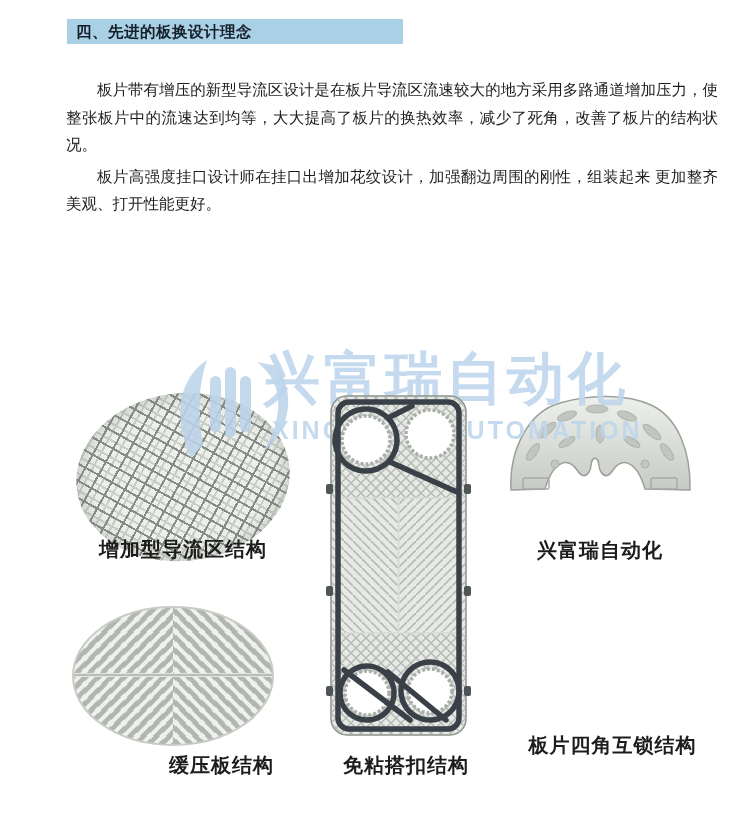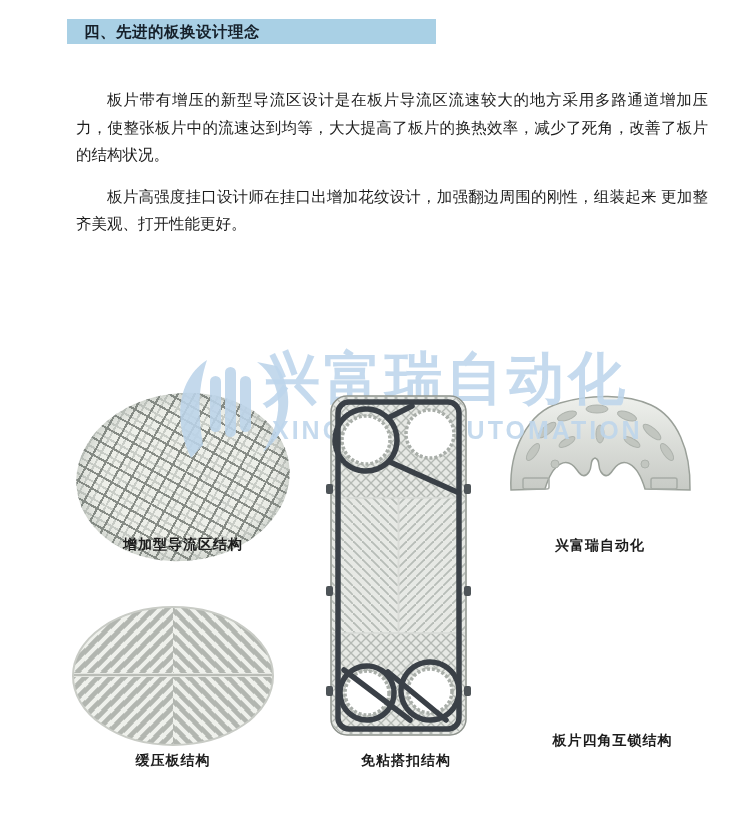--- a/index.html
+++ b/index.html
@@ -10,30 +10,30 @@
     --plate_line:#b7bcb7;
     --plate_fill:#e7e9e5;
   }
   html,body{margin:0;padding:0;}
   body{
     width:750px;height:813px;position:relative;background:#ffffff;
     font-family:"Liberation Sans","DejaVu Sans",sans-serif;color:var(--text);
     overflow:hidden;
   }
   .header-bar{
-    position:absolute;left:67px;top:19px;width:369px;height:25px;
-    background:var(--header_bg);box-sizing:border-box;padding-left:17px;
+    position:absolute;left:67px;top:19px;width:336px;height:25px;
+    background:var(--header_bg);box-sizing:border-box;padding-left:9px;
     font-size:15.5px;font-weight:bold;line-height:25px;color:#16202a;
     letter-spacing:0.5px;
   }
   .body-text{
     position:absolute;left:62px;top:72px;width:660px;
     font-size:15.5px;line-height:27.5px;text-align:justify;
   }
-  .body-text p{margin:14px;text-indent:2em;}
+  .body-text p{margin:4px;text-indent:2em;}
   
   .watermark{position:absolute;z-index:2;opacity:.88;pointer-events:none;}
   .wm-logo{left:163px;top:350px;width:140px;height:118px;}
   .wm-cn{
     left:263px;top:350px;font-size:57px;font-weight:bold;color:var(--watermark);
     letter-spacing:4px;white-space:nowrap;line-height:1;
   }
   .wm-en{
     left:272px;top:418px;font-size:25px;font-weight:bold;color:var(--watermark);
     letter-spacing:3px;white-space:nowrap;line-height:1;
@@ -46,26 +46,26 @@
     transform:rotate(-6deg);
     background:
       repeating-linear-gradient(35deg,#878c86 0 2px,transparent 2px 15px),
       repeating-linear-gradient(125deg,#878c86 0 2px,transparent 2px 15px),
       repeating-linear-gradient(35deg,transparent 0 6.5px,#c9cdc7 6.5px 8.5px,transparent 8.5px 15px),
       repeating-linear-gradient(125deg,transparent 0 6.5px,#c9cdc7 6.5px 8.5px,transparent 8.5px 15px),
       #edefe9;
     box-shadow:inset 0 0 18px rgba(120,130,125,.45);
   }
   .caption{
-    position:absolute;z-index:4;font-size:14px;font-weight:600;color:#1c1c1c;
+    position:absolute;z-index:4;font-size:20px;font-weight:600;color:#1c1c1c;
     text-align:center;letter-spacing:1px;white-space:nowrap;
   }
   .cap-flow{left:76px;top:536px;width:214px;}
   .cap-hook{left:505px;top:537px;width:190px;}
-  .cap-buffer{left:72px;top:752px;width:202px;}
+  .cap-buffer{left:72px;top:752px;width:202px;text-align:right;}
   .cap-snap{left:326px;top:752px;width:160px;}
   .cap-lock{left:520px;top:732px;width:185px;}
 </style>
 </head>
 <body>
 
 <div class="header-bar">四、先进的板换设计理念</div>
 
 <div class="body-text">
   <p>板片带有增压的新型导流区设计是在板片导流区流速较大的地方采用多路通道增加压力，使整张板片中的流速达到均等，大大提高了板片的换热效率，减少了死角，改善了板片的结构状况。</p>

